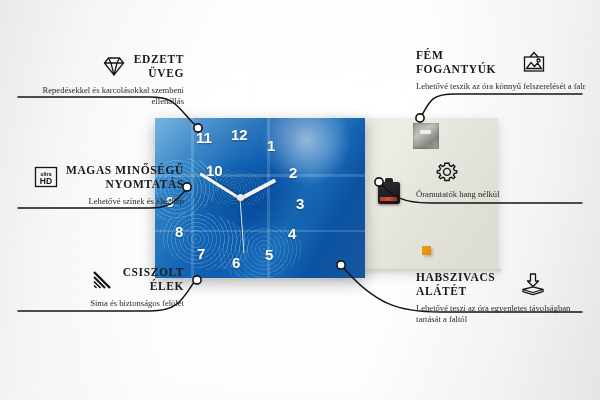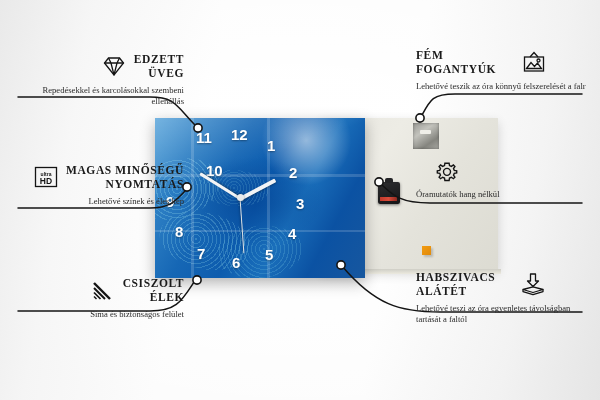--- a/index.html
+++ b/index.html
@@ -217,21 +217,21 @@
         </svg>
       </span>
       <span class="title">
         <span>MAGAS MINŐSÉGŰ</span><br>
         <span>NYOMTATÁS</span>
       </span>
     </div>
     <div class="desc">Lehetővé színek és éles kép</div>
   </div>
 
-  <div class="callout left" style="left:12px;top:276px;">
+  <div class="callout left" style="left:12px;top:265px;">
     <div class="headRow">
       <span class="ico">
         <svg viewBox="0 0 26 24">
             <g stroke="#141414" stroke-linecap="butt" fill="none">
           <path d="M4 5 L20 21" stroke-width="2.4"></path>
           <path d="M4 10 L15 21" stroke-width="2"></path>
           <path d="M4 14.5 L10.5 21" stroke-width="1.7"></path>
           <path d="M4 18.5 L6.5 21" stroke-width="1.4"></path>
         </g>
           </svg>

